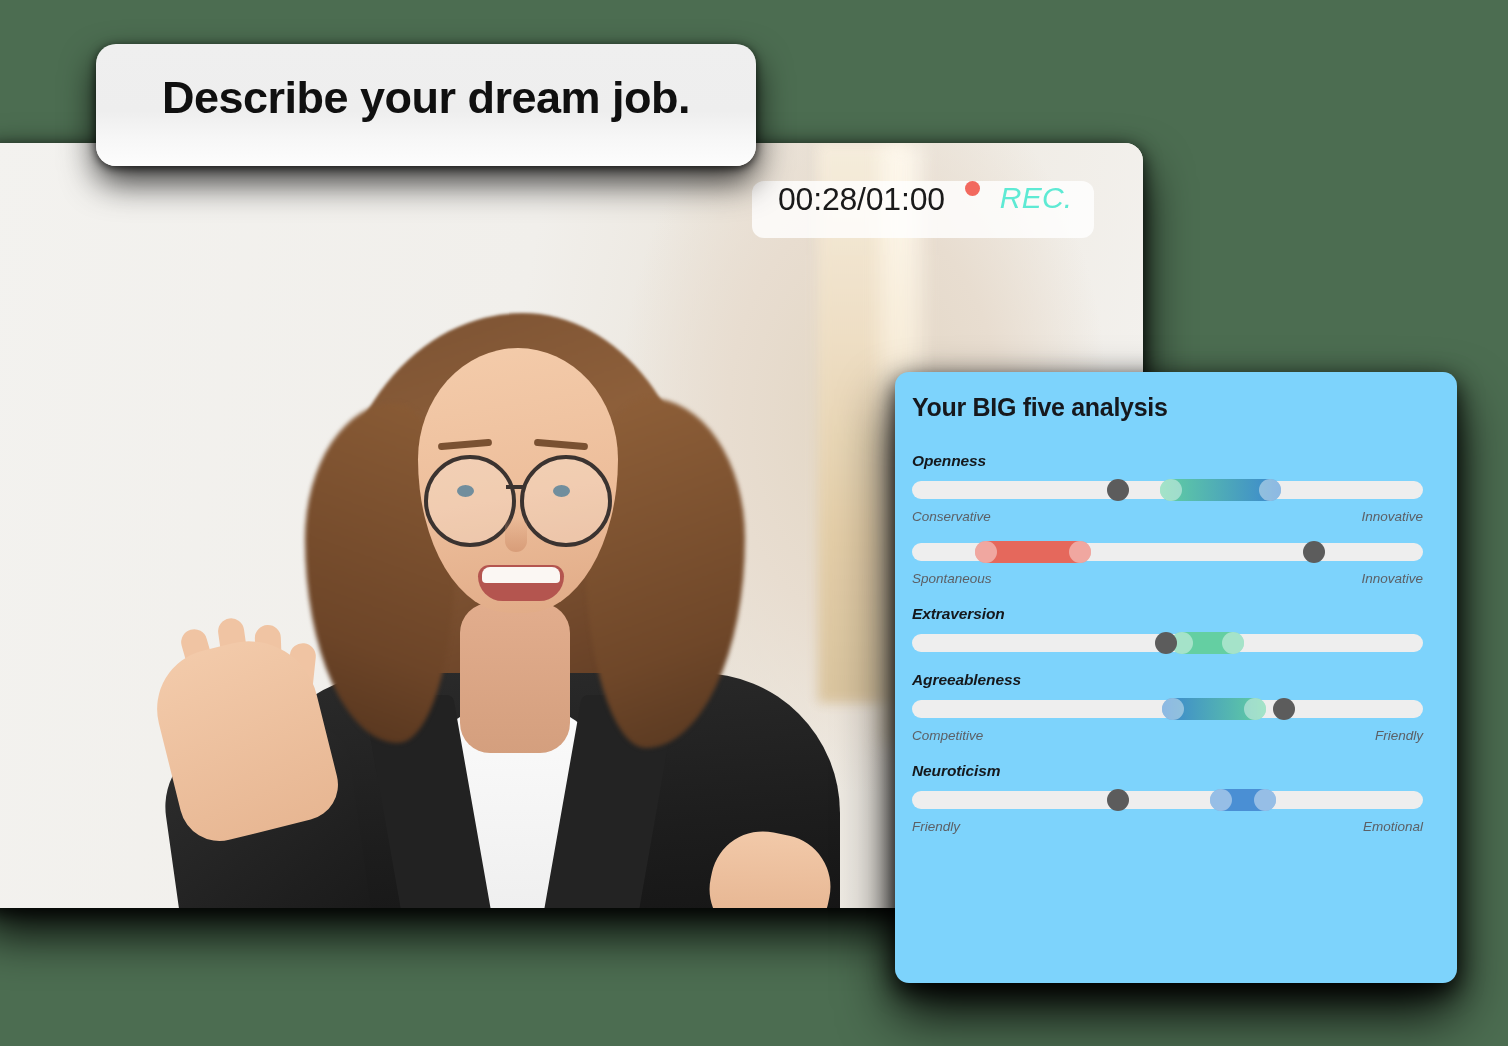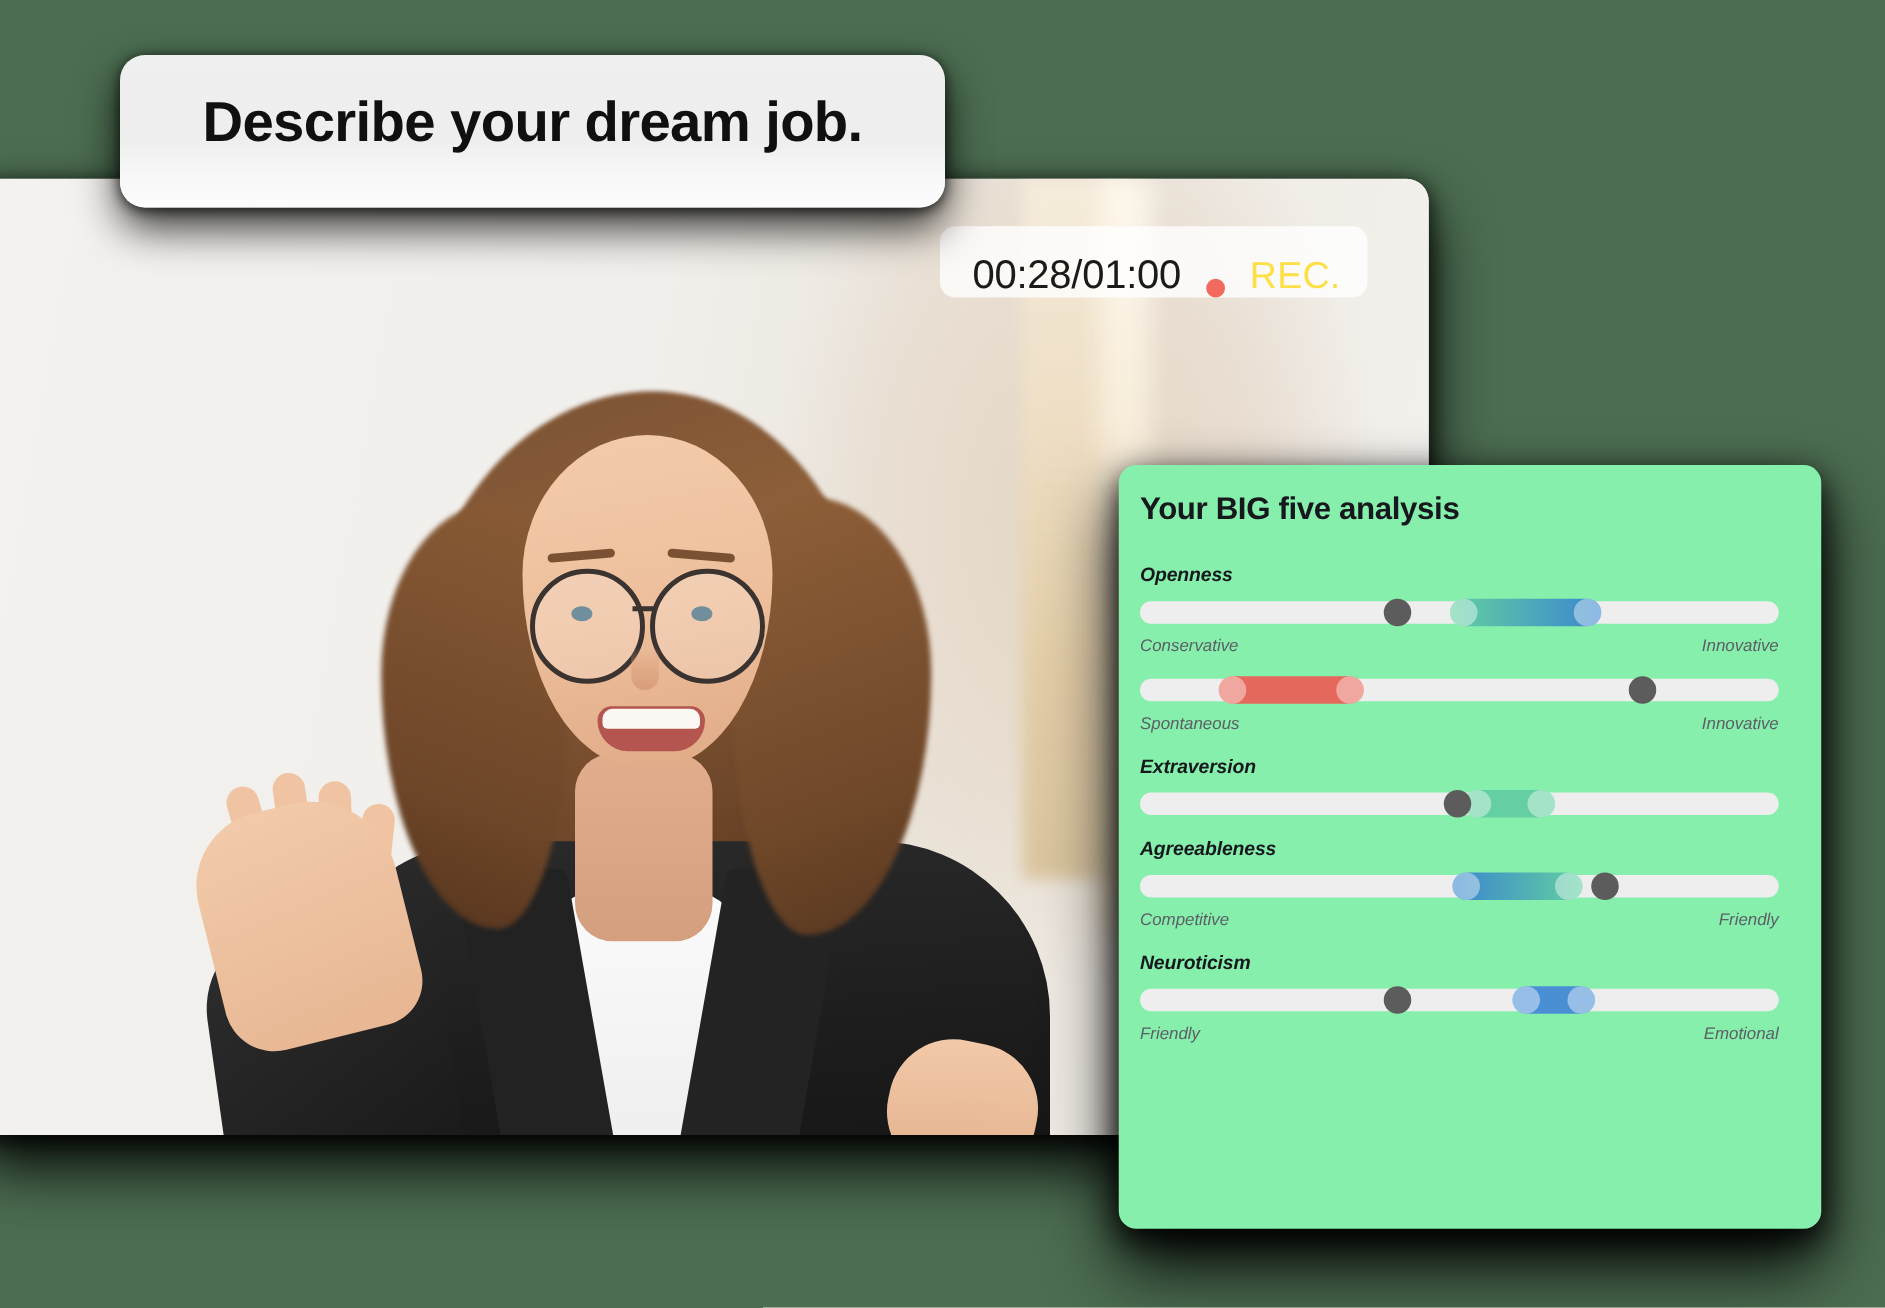--- a/index.html
+++ b/index.html
@@ -190,47 +190,48 @@
   
   .rec-pill {
     position: absolute;
     left: 752px;
     top: 181px;
     height: 57px;
     padding: 0 22px 0 26px;
     border-radius: 12px;
     background: rgba(255,255,255,0.80);
     display: flex;
-    align-items: flex-end;
+    align-items: flex-start;
     gap: 20px;
     z-index: 5;
   }
   .rec-time {
     font-size: 32px;
     color: #1a1a1a;
     letter-spacing: -0.2px;
   }
   .rec-dot {
     width: 15px; height: 15px; border-radius: 50%;
     background: #f2695e;
   }
   .rec-label {
     font-size: 30px;
-    color: #fde047;
+    color: #5eead4;
     letter-spacing: 0.2px;
+    font-style: italic;
   }
 
   
   .analysis-card {
     position: absolute;
     left: 895px;
     top: 372px;
     width: 562px;
     height: 611px;
-    background: #86efac;
+    background: #7dd3fc;
     border-radius: 14px;
     box-shadow: 0 30px 55px rgba(0,0,0,0.95), 0 8px 24px rgba(0,0,0,0.9);
     z-index: 8;
     padding: 0;
     box-sizing: border-box;
   }
   .card-title {
     position: absolute;
     left: 17px;
     top: 21px;

